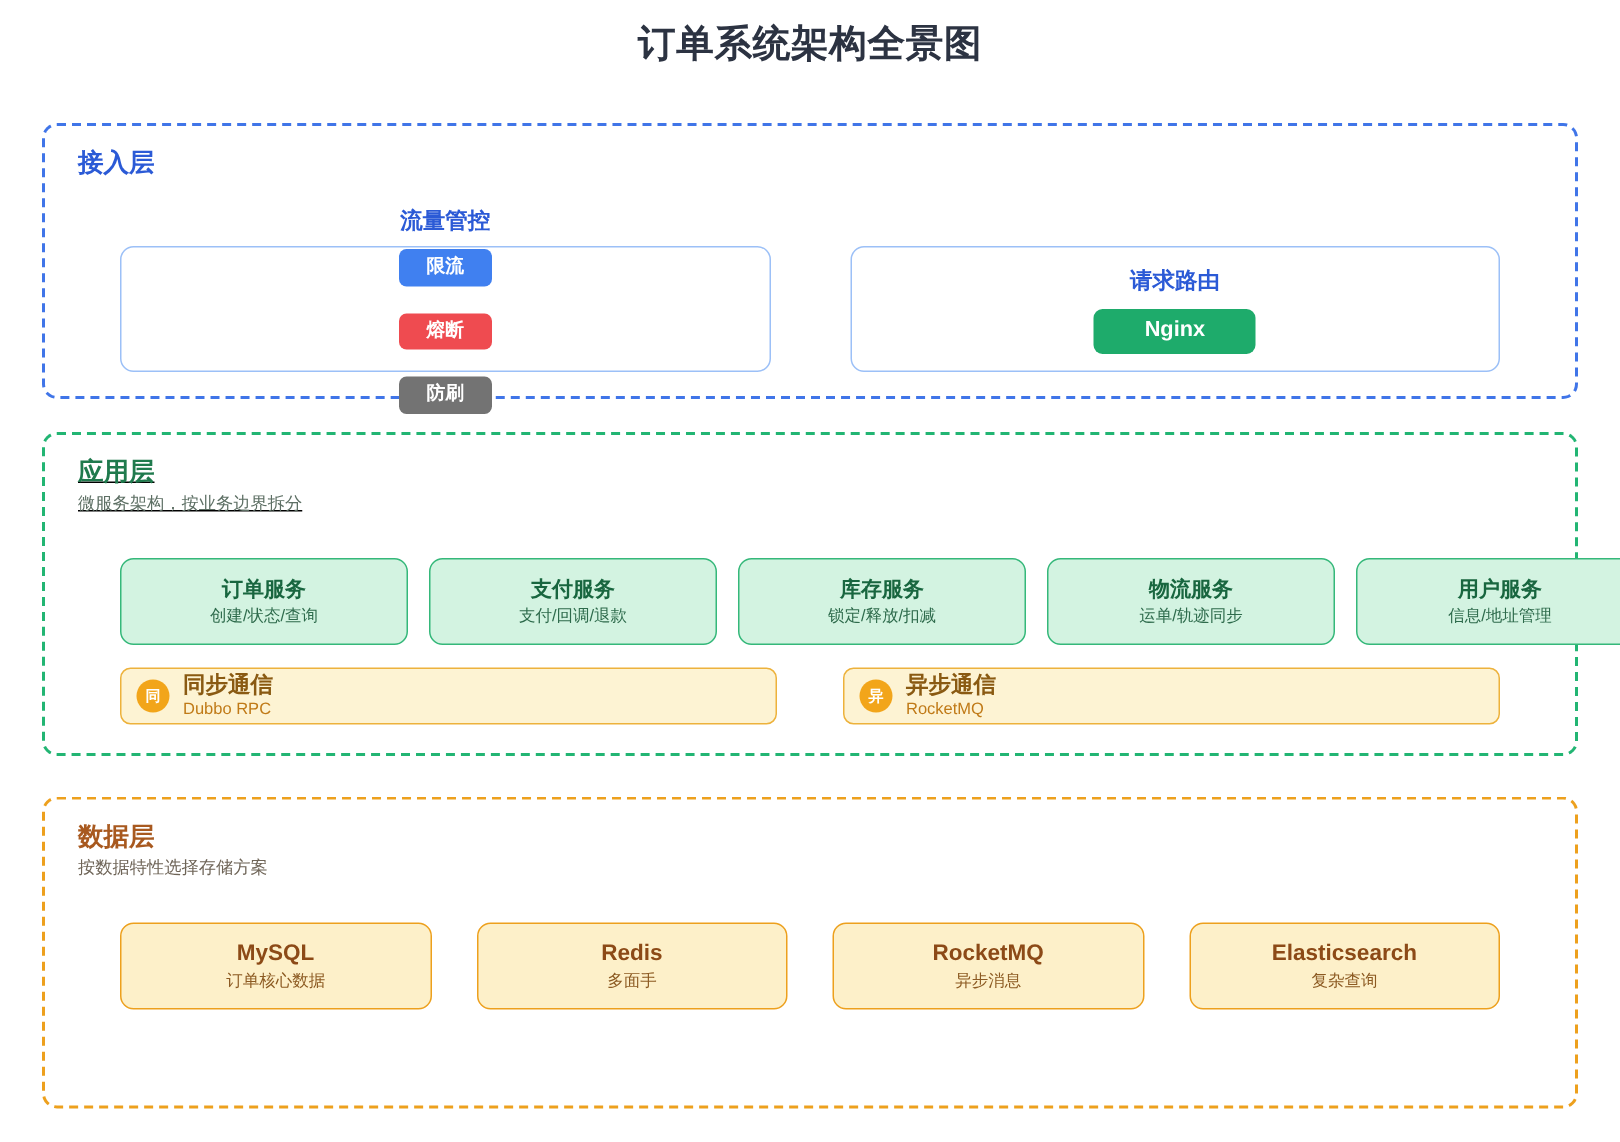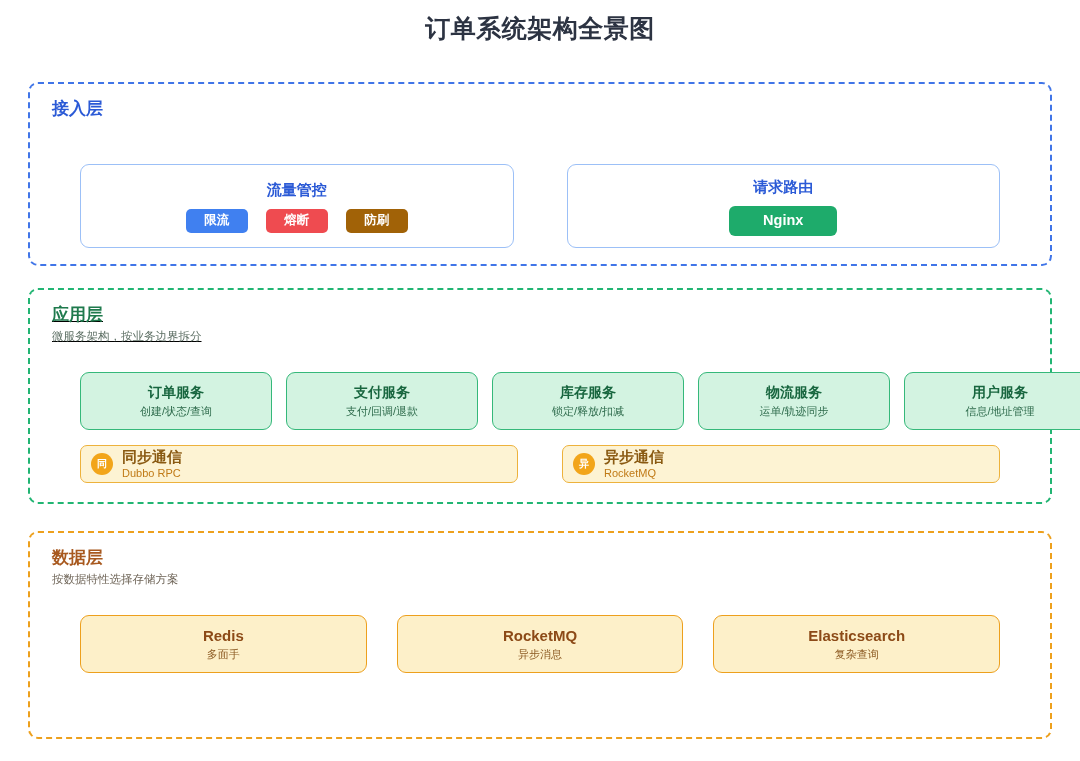--- a/index.html
+++ b/index.html
@@ -77,21 +77,21 @@
     align-items: center;
     justify-content: center;
     padding-top: 2px;
   }
   .access-card-title {
     font-size: 15px;
     font-weight: bold;
     color: #2b5ad6;
     margin-bottom: 9px;
   }
-  .tag-row { display: flex; gap: 18px; align-items: center; }
+  .tag-row { display: flex; gap: 18px; align-items: center; flex-direction: column; }
   .tag {
     min-width: 62px;
     padding: 5px 13px 6px;
     border-radius: 5px;
     color: #ffffff;
     font-size: 12.5px;
     font-weight: bold;
     text-align: center;
     line-height: 1.1;
   }
@@ -241,21 +241,21 @@
       <div class="layer-title">接入层</div>
     </div>
 
     <div class="access-cards">
 
       <div class="access-card">
         <div class="access-card-title">流量管控</div>
         <div class="tag-row">
           <span class="tag" style="background:#4080f0">限流</span>
           <span class="tag" style="background:#ef4b50">熔断</span>
-          <span class="tag" style="background:#a16207">防刷</span>
+          <span class="tag" style="background:#737373">防刷</span>
         </div>
       </div>
 
       <div class="access-card">
         <div class="access-card-title">请求路由</div>
         <div class="tag-row">
           <span class="tag tag-wide" style="background:#1eab6b">Nginx</span>
         </div>
       </div>
 
@@ -310,20 +310,24 @@
   </section>
 
   <section class="layer" id="data-layer">
     <div class="layer-head">
       <div class="layer-title">数据层</div>
       <div class="layer-sub">按数据特性选择存储方案</div>
     </div>
 
     <div class="store-row">
       <div class="store-card">
+        <div class="store-name">MySQL</div>
+        <div class="store-desc">订单核心数据</div>
+      </div>
+      <div class="store-card">
         <div class="store-name">Redis</div>
         <div class="store-desc">多面手</div>
       </div>
       <div class="store-card">
         <div class="store-name">RocketMQ</div>
         <div class="store-desc">异步消息</div>
       </div>
       <div class="store-card">
         <div class="store-name">Elasticsearch</div>
         <div class="store-desc">复杂查询</div>

